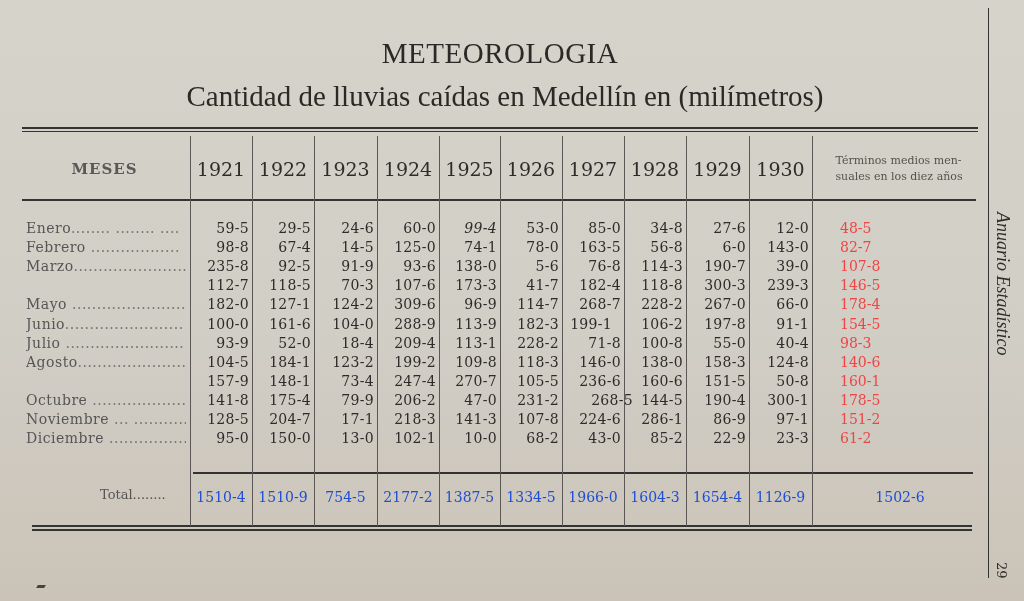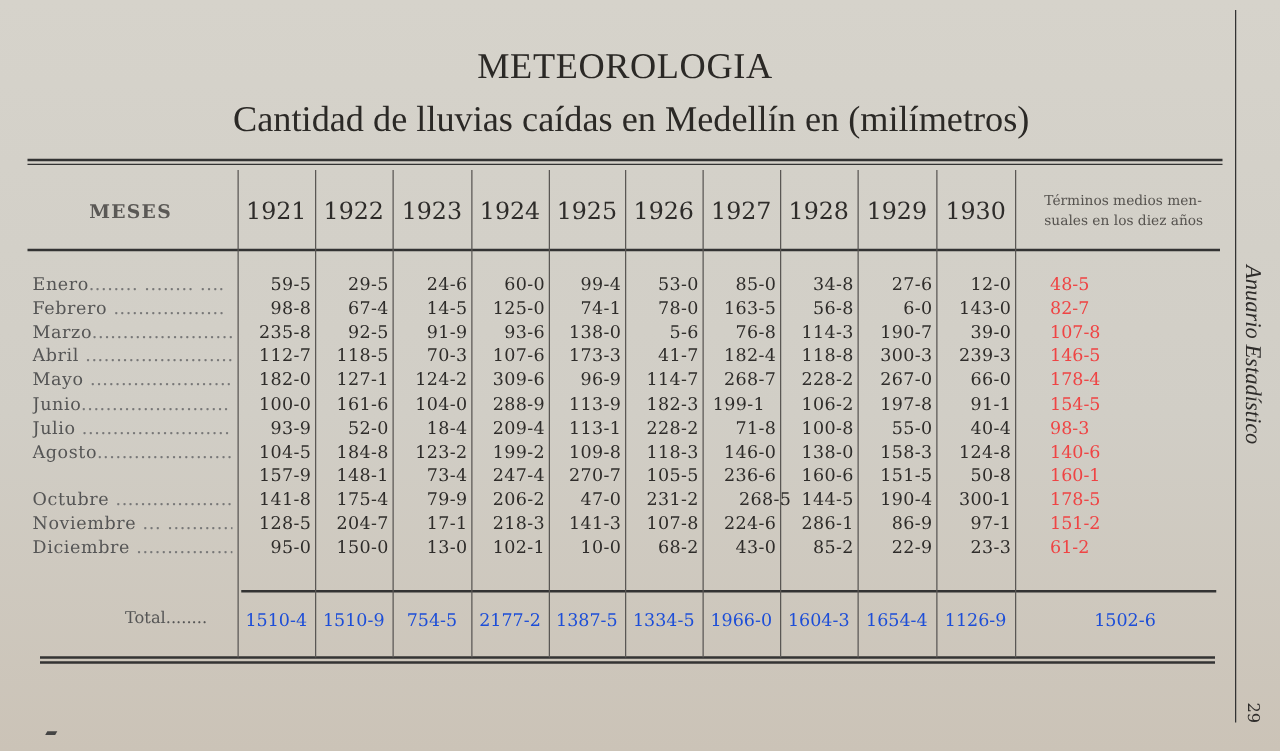--- a/index.html
+++ b/index.html
@@ -92,21 +92,21 @@
     </div>
   </div>
 
   <div id="rows">
       <div class="row" style="top: 220px;">
         <div class="month"><span>Enero</span><span class="dots">........ ........ ....</span></div>
         <div class="val" style="left: 190px; width: 59px;">59-5</div>
         <div class="val" style="left: 252px; width: 59px;">29-5</div>
         <div class="val" style="left: 314px; width: 60px;">24-6</div>
         <div class="val" style="left: 377px; width: 59px;">60-0</div>
-        <div class="val" style="left: 439px; width: 58px;">99-4</div>
+        <div class="val" style="left: 439px; width: 58px; font-style: italic;">99-4</div>
         <div class="val" style="left: 500px; width: 59px;">53-0</div>
         <div class="val" style="left: 562px; width: 59px;">85-0</div>
         <div class="val" style="left: 624px; width: 59px;">34-8</div>
         <div class="val" style="left: 686px; width: 60px;">27-6</div>
         <div class="val" style="left: 749px; width: 60px;">12-0</div>
         <div class="mean" style="left: 840px; width: 88px;">48-5</div>
       </div>
       <div class="row" style="top: 239.1px;">
         <div class="month"><span>Febrero</span><span class="dots"> ..................</span></div>
         <div class="val" style="left: 190px; width: 59px;">98-8</div>
@@ -129,21 +129,20 @@
         <div class="val" style="left: 377px; width: 59px;">93-6</div>
         <div class="val" style="left: 439px; width: 58px;">138-0</div>
         <div class="val" style="left: 500px; width: 59px;">5-6</div>
         <div class="val" style="left: 562px; width: 59px;">76-8</div>
         <div class="val" style="left: 624px; width: 59px;">114-3</div>
         <div class="val" style="left: 686px; width: 60px;">190-7</div>
         <div class="val" style="left: 749px; width: 60px;">39-0</div>
         <div class="mean" style="left: 840px; width: 88px;">107-8</div>
       </div>
       <div class="row" style="top: 277.3px;">
-        <div class="month"><span>Abril</span><span class="dots"> ........................</span></div>
         <div class="val" style="left: 190px; width: 59px;">112-7</div>
         <div class="val" style="left: 252px; width: 59px;">118-5</div>
         <div class="val" style="left: 314px; width: 60px;">70-3</div>
         <div class="val" style="left: 377px; width: 59px;">107-6</div>
         <div class="val" style="left: 439px; width: 58px;">173-3</div>
         <div class="val" style="left: 500px; width: 59px;">41-7</div>
         <div class="val" style="left: 562px; width: 59px;">182-4</div>
         <div class="val" style="left: 624px; width: 59px;">118-8</div>
         <div class="val" style="left: 686px; width: 60px;">300-3</div>
         <div class="val" style="left: 749px; width: 60px;">239-3</div>
@@ -187,21 +186,21 @@
         <div class="val" style="left: 500px; width: 59px;">228-2</div>
         <div class="val" style="left: 562px; width: 59px;">71-8</div>
         <div class="val" style="left: 624px; width: 59px;">100-8</div>
         <div class="val" style="left: 686px; width: 60px;">55-0</div>
         <div class="val" style="left: 749px; width: 60px;">40-4</div>
         <div class="mean" style="left: 840px; width: 88px;">98-3</div>
       </div>
       <div class="row" style="top: 353.7px;">
         <div class="month"><span>Agosto</span><span class="dots">.......................</span></div>
         <div class="val" style="left: 190px; width: 59px;">104-5</div>
-        <div class="val" style="left: 252px; width: 59px;">184-8</div>
+        <div class="val" style="left: 252px; width: 59px;">184-1</div>
         <div class="val" style="left: 314px; width: 60px;">123-2</div>
         <div class="val" style="left: 377px; width: 59px;">199-2</div>
         <div class="val" style="left: 439px; width: 58px;">109-8</div>
         <div class="val" style="left: 500px; width: 59px;">118-3</div>
         <div class="val" style="left: 562px; width: 59px;">146-0</div>
         <div class="val" style="left: 624px; width: 59px;">138-0</div>
         <div class="val" style="left: 686px; width: 60px;">158-3</div>
         <div class="val" style="left: 749px; width: 60px;">124-8</div>
         <div class="mean" style="left: 840px; width: 88px;">140-6</div>
       </div>

